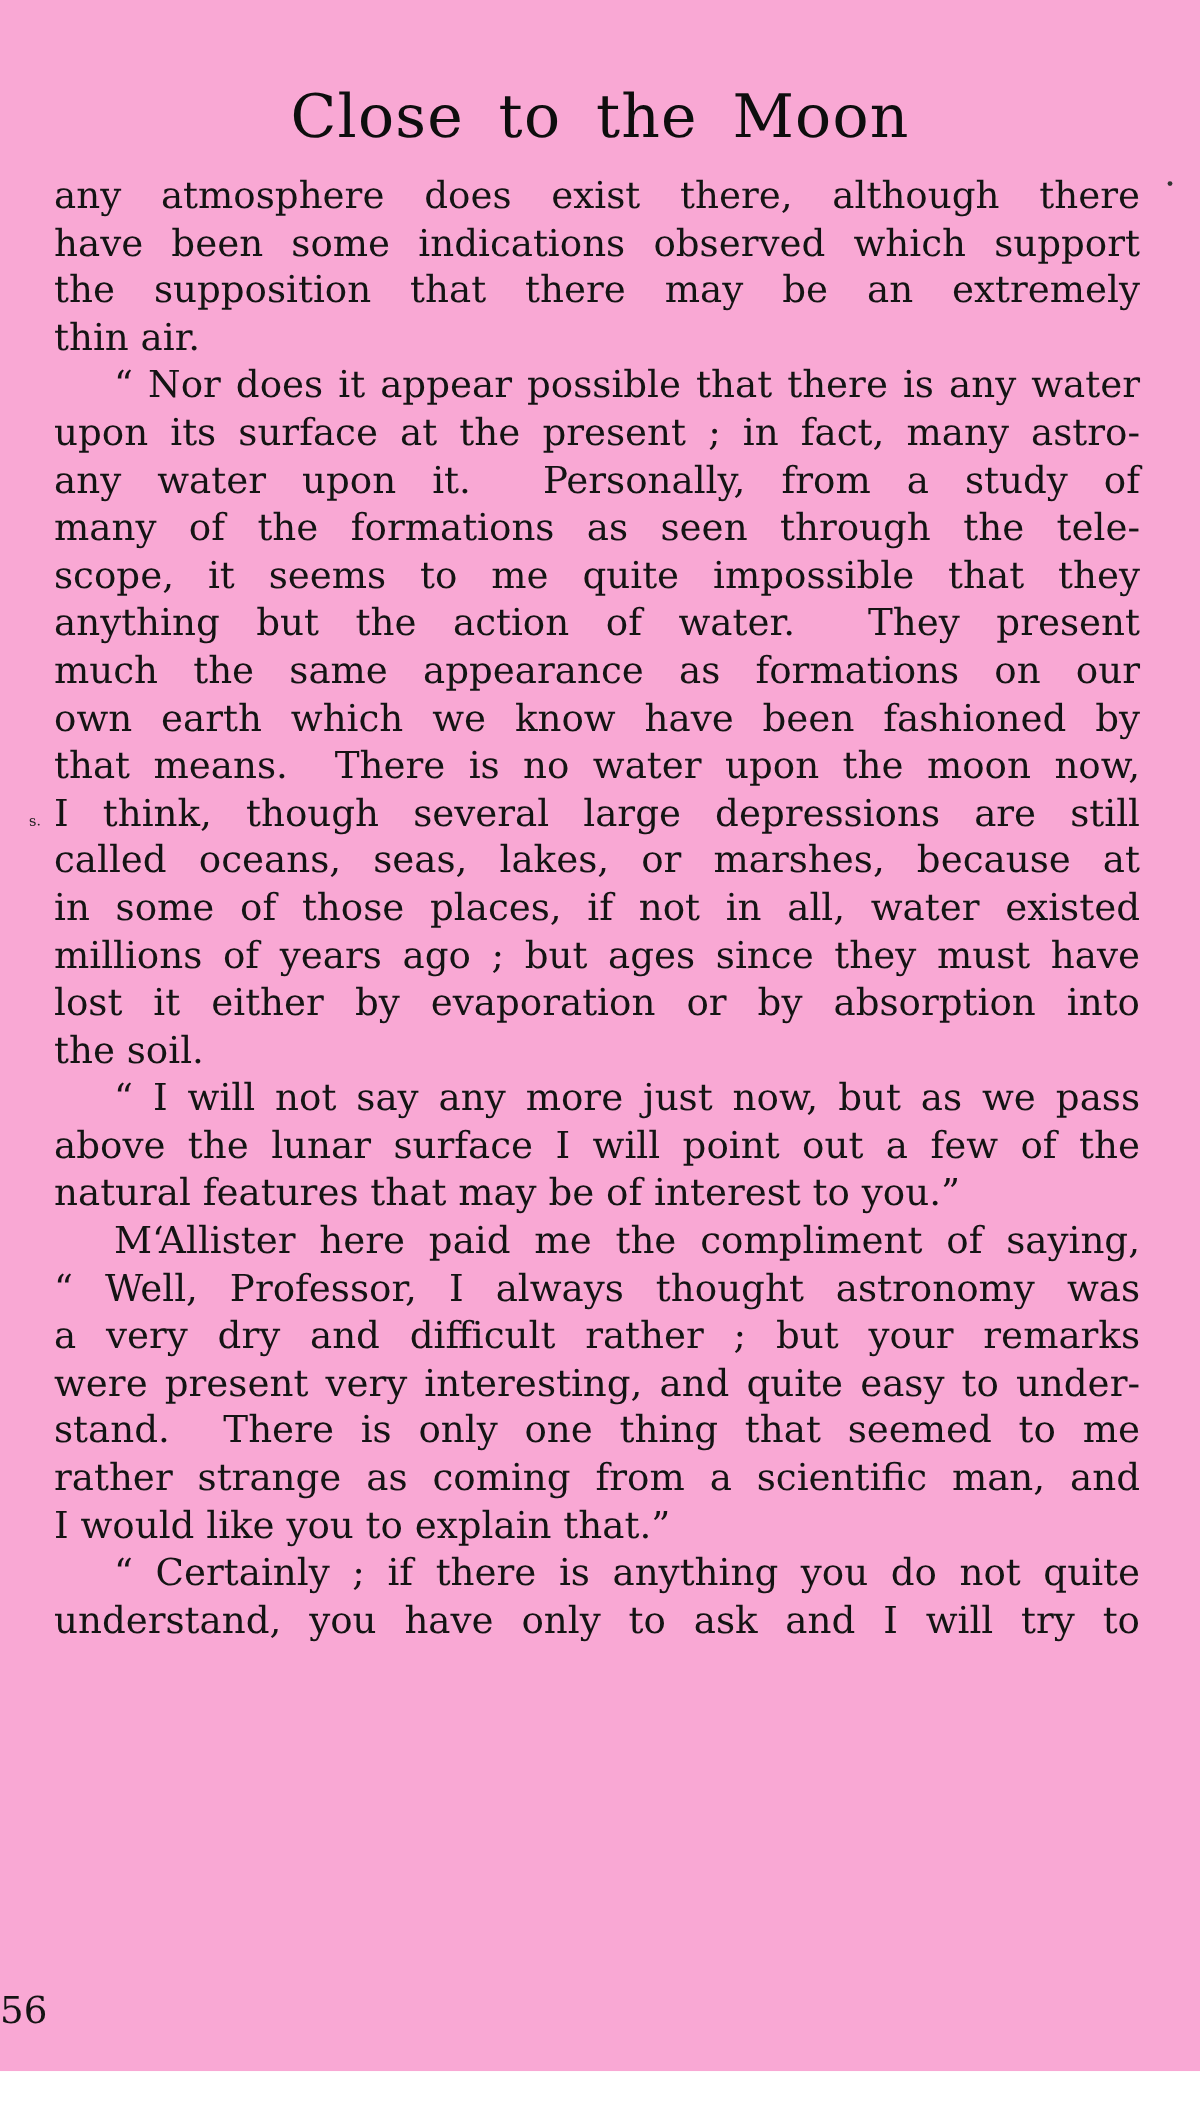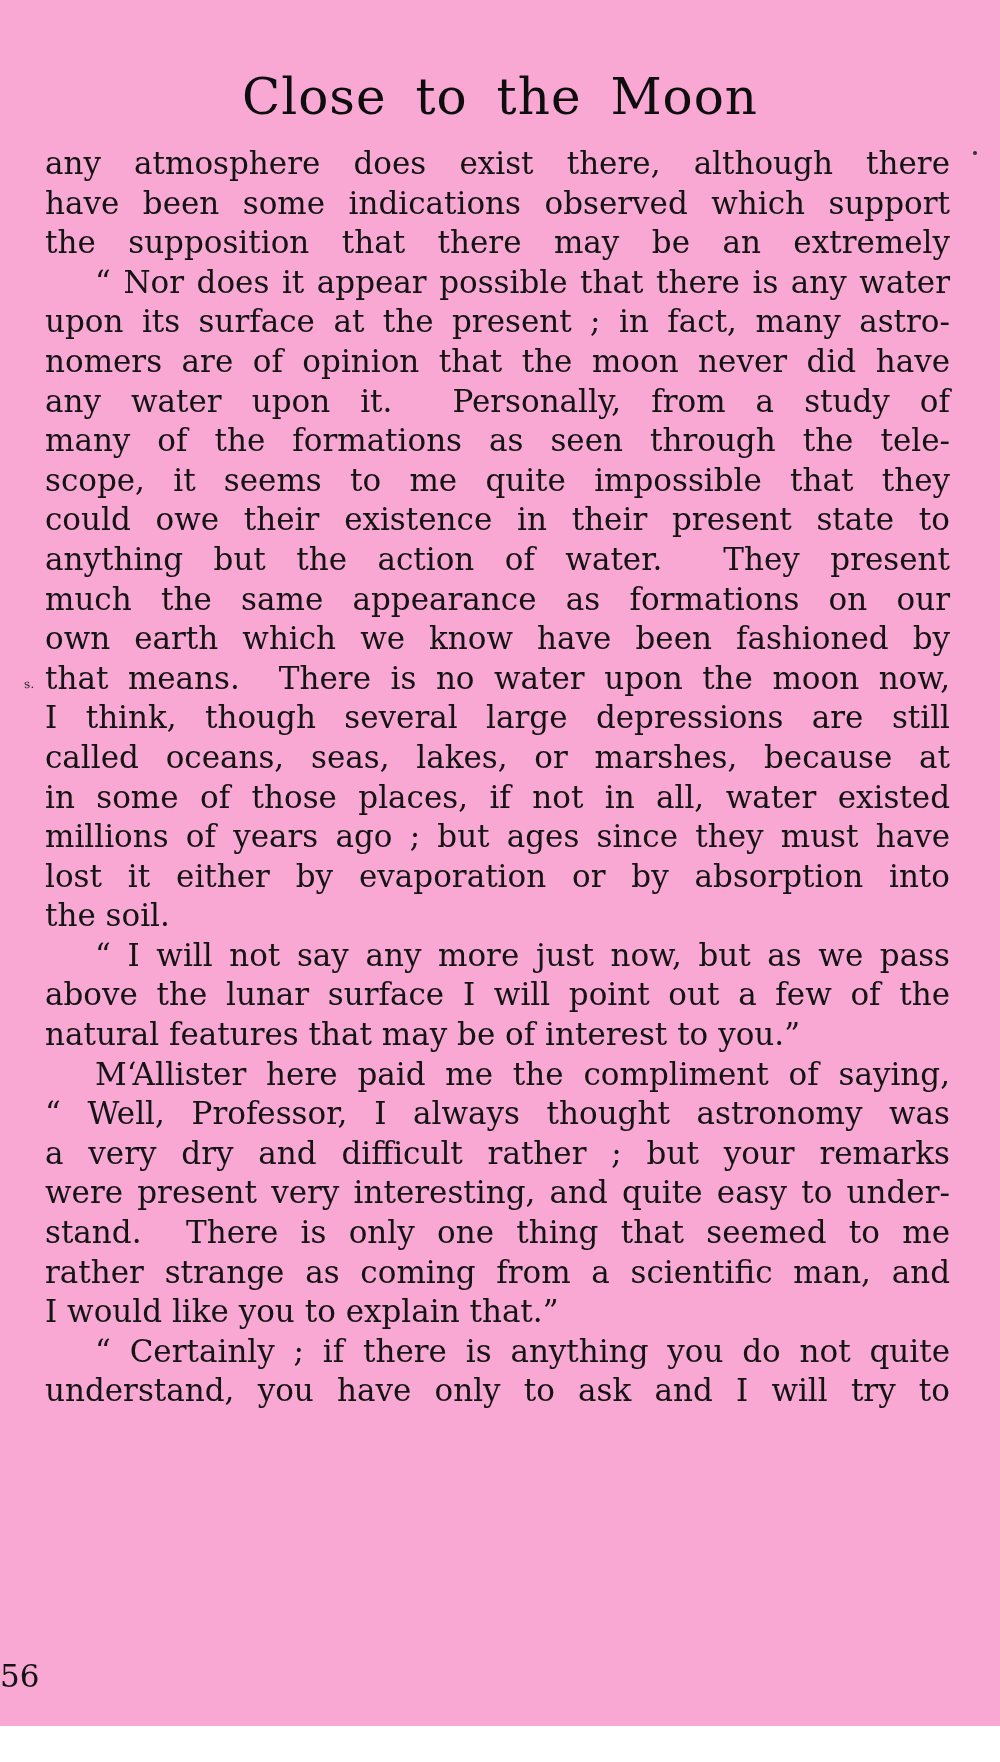--- a/index.html
+++ b/index.html
@@ -85,29 +85,28 @@
 
 <div class="page">
   <div class="chapter-title">Close to the Moon</div>
 
   <div class="page-body">
 
   <div class="para">
         <div class="line">any atmosphere does exist there, although there</div>
         <div class="line">have been some indications observed which support</div>
         <div class="line">the supposition that there may be an extremely</div>
+        <div class="line noj">thin air.</div>
       </div>
       <div class="para indent">
         <div class="line">“ Nor does it appear possible that there is any water</div>
         <div class="line">upon its surface at the present ; in fact, many astro-</div>
-        <div class="line">nomers are of opinion that the moon never did have</div>
         <div class="line">any water upon it.&nbsp; Personally, from a study of</div>
         <div class="line">many of the formations as seen through the tele-</div>
         <div class="line">scope, it seems to me quite impossible that they</div>
-        <div class="line">could owe their existence in their present state to</div>
         <div class="line">anything but the action of water.&nbsp; They present</div>
         <div class="line">much the same appearance as formations on our</div>
         <div class="line">own earth which we know have been fashioned by</div>
         <div class="line">that means.&nbsp; There is no water upon the moon now,</div>
         <div class="line">I think, though several large depressions are still</div>
         <div class="line">called oceans, seas, lakes, or marshes, because at</div>
         <div class="line">in some of those places, if not in all, water existed</div>
         <div class="line">millions of years ago ; but ages since they must have</div>
         <div class="line">lost it either by evaporation or by absorption into</div>
         <div class="line noj">the soil.</div>

